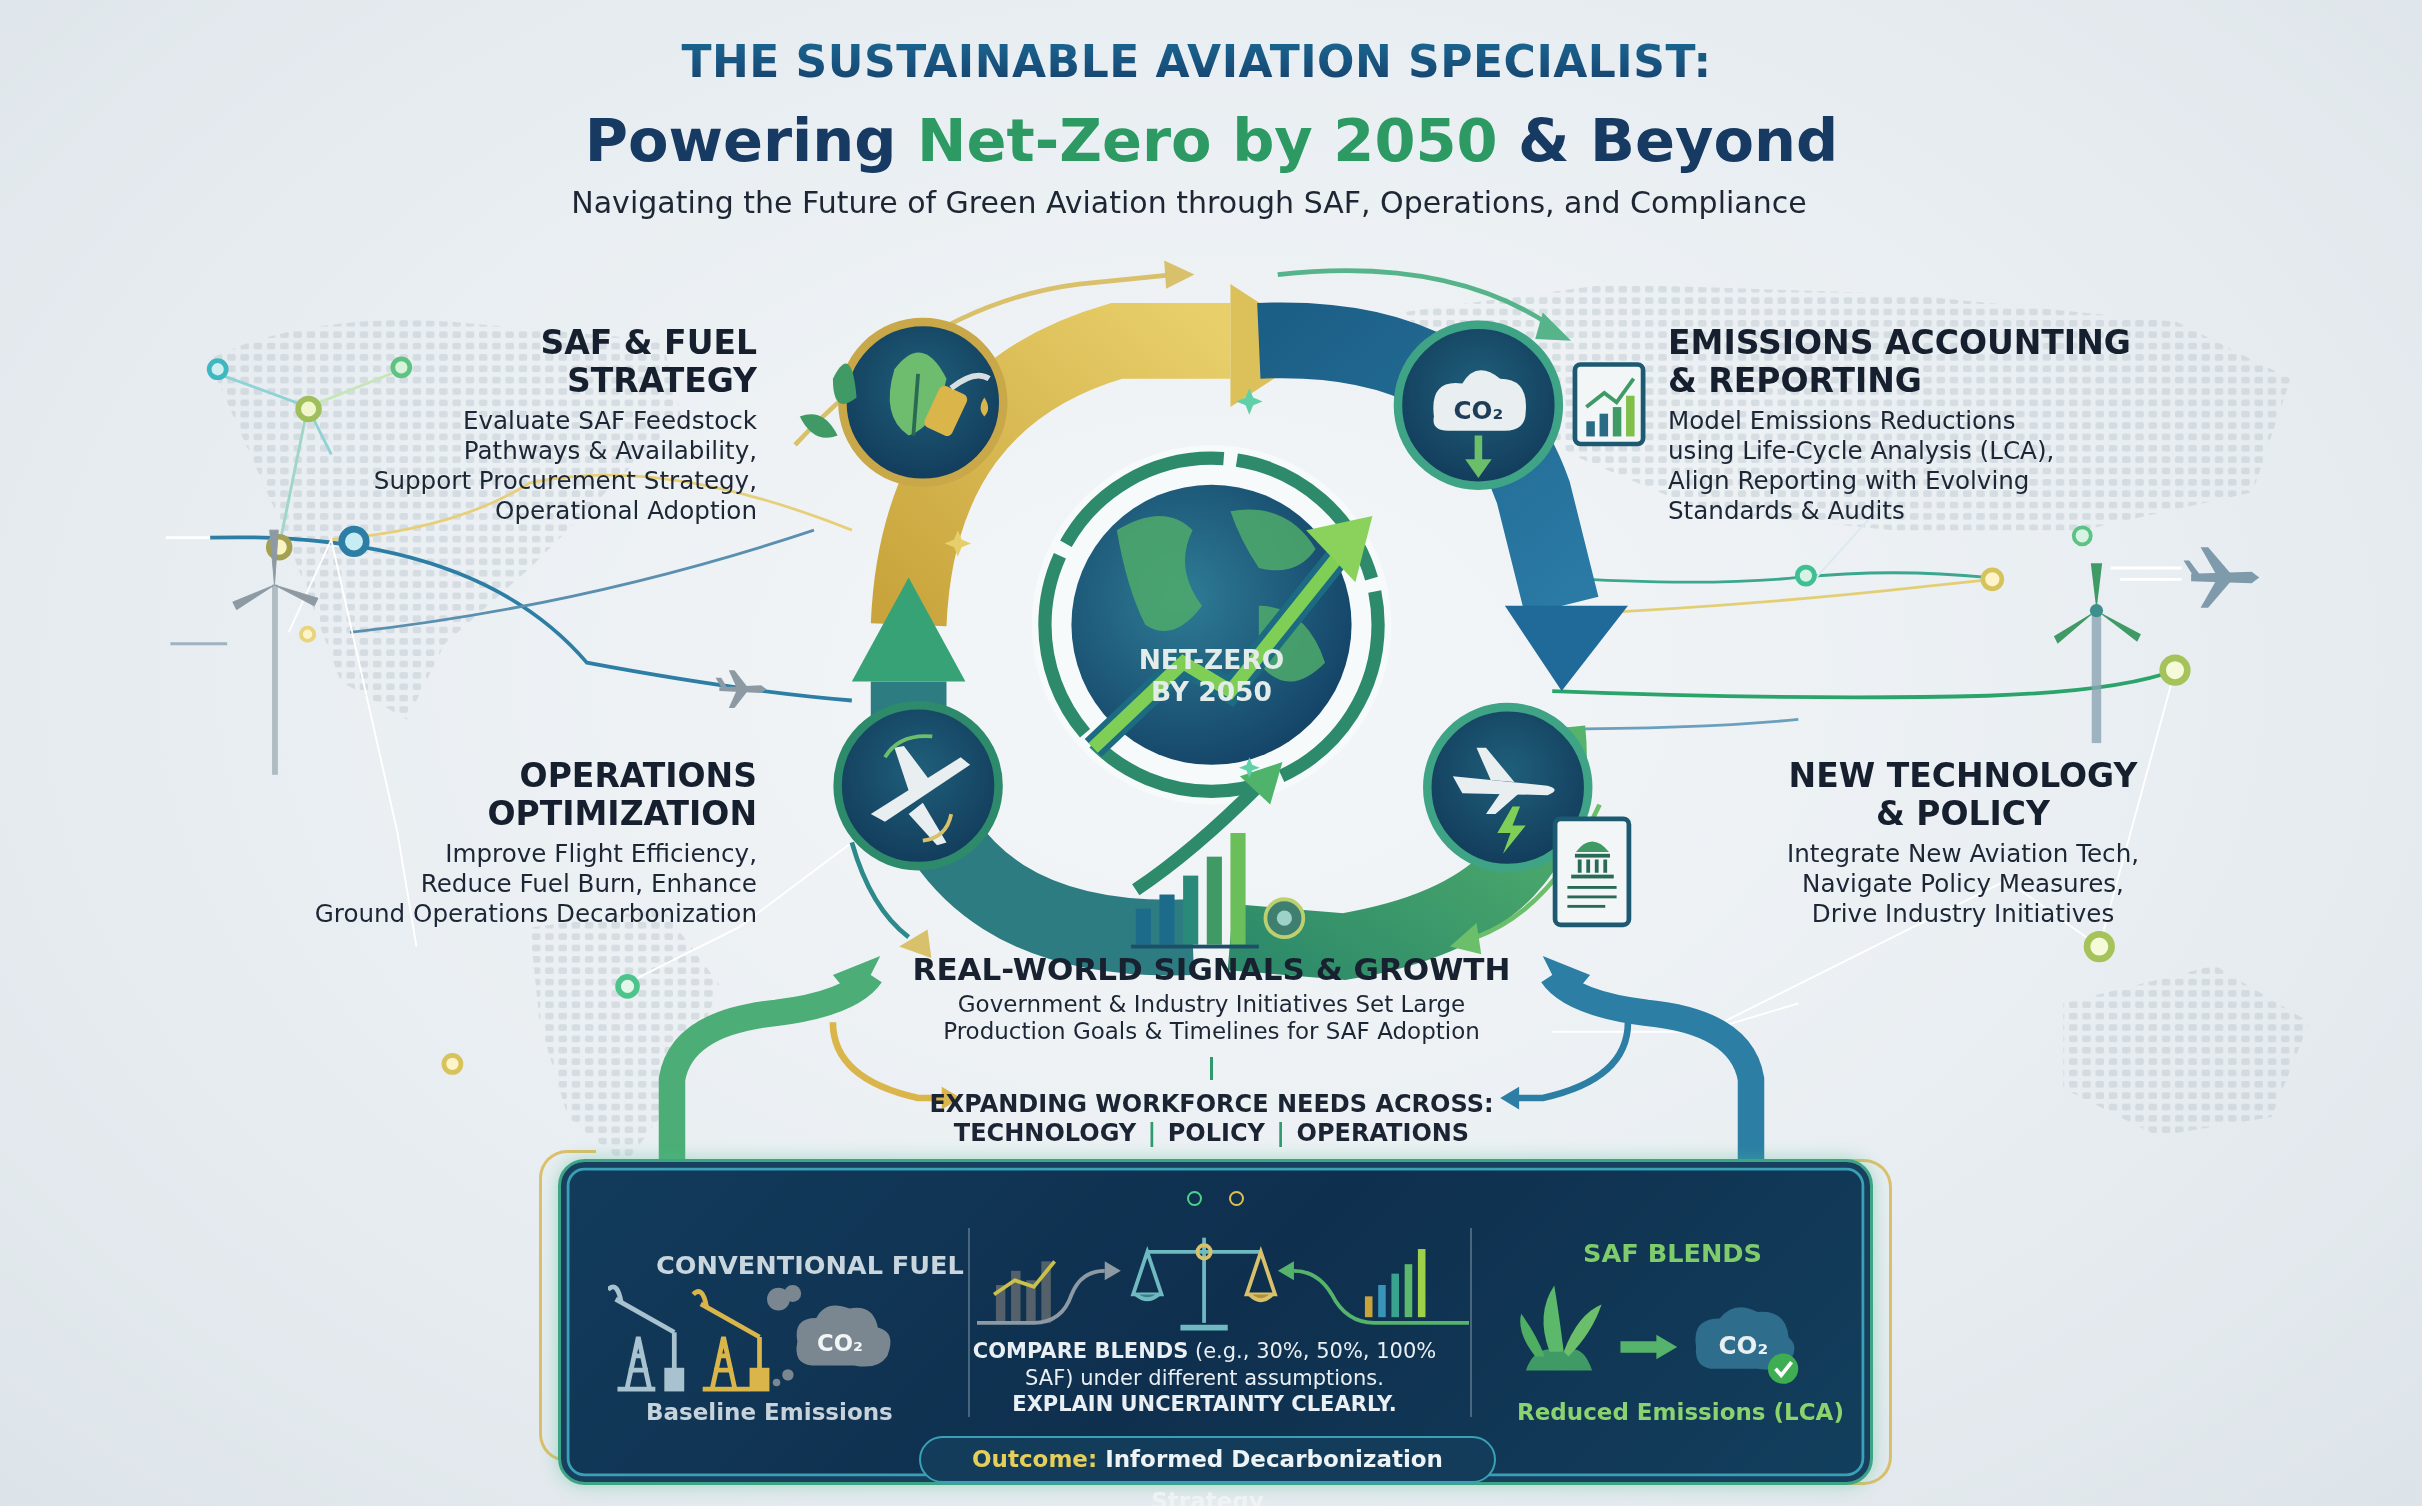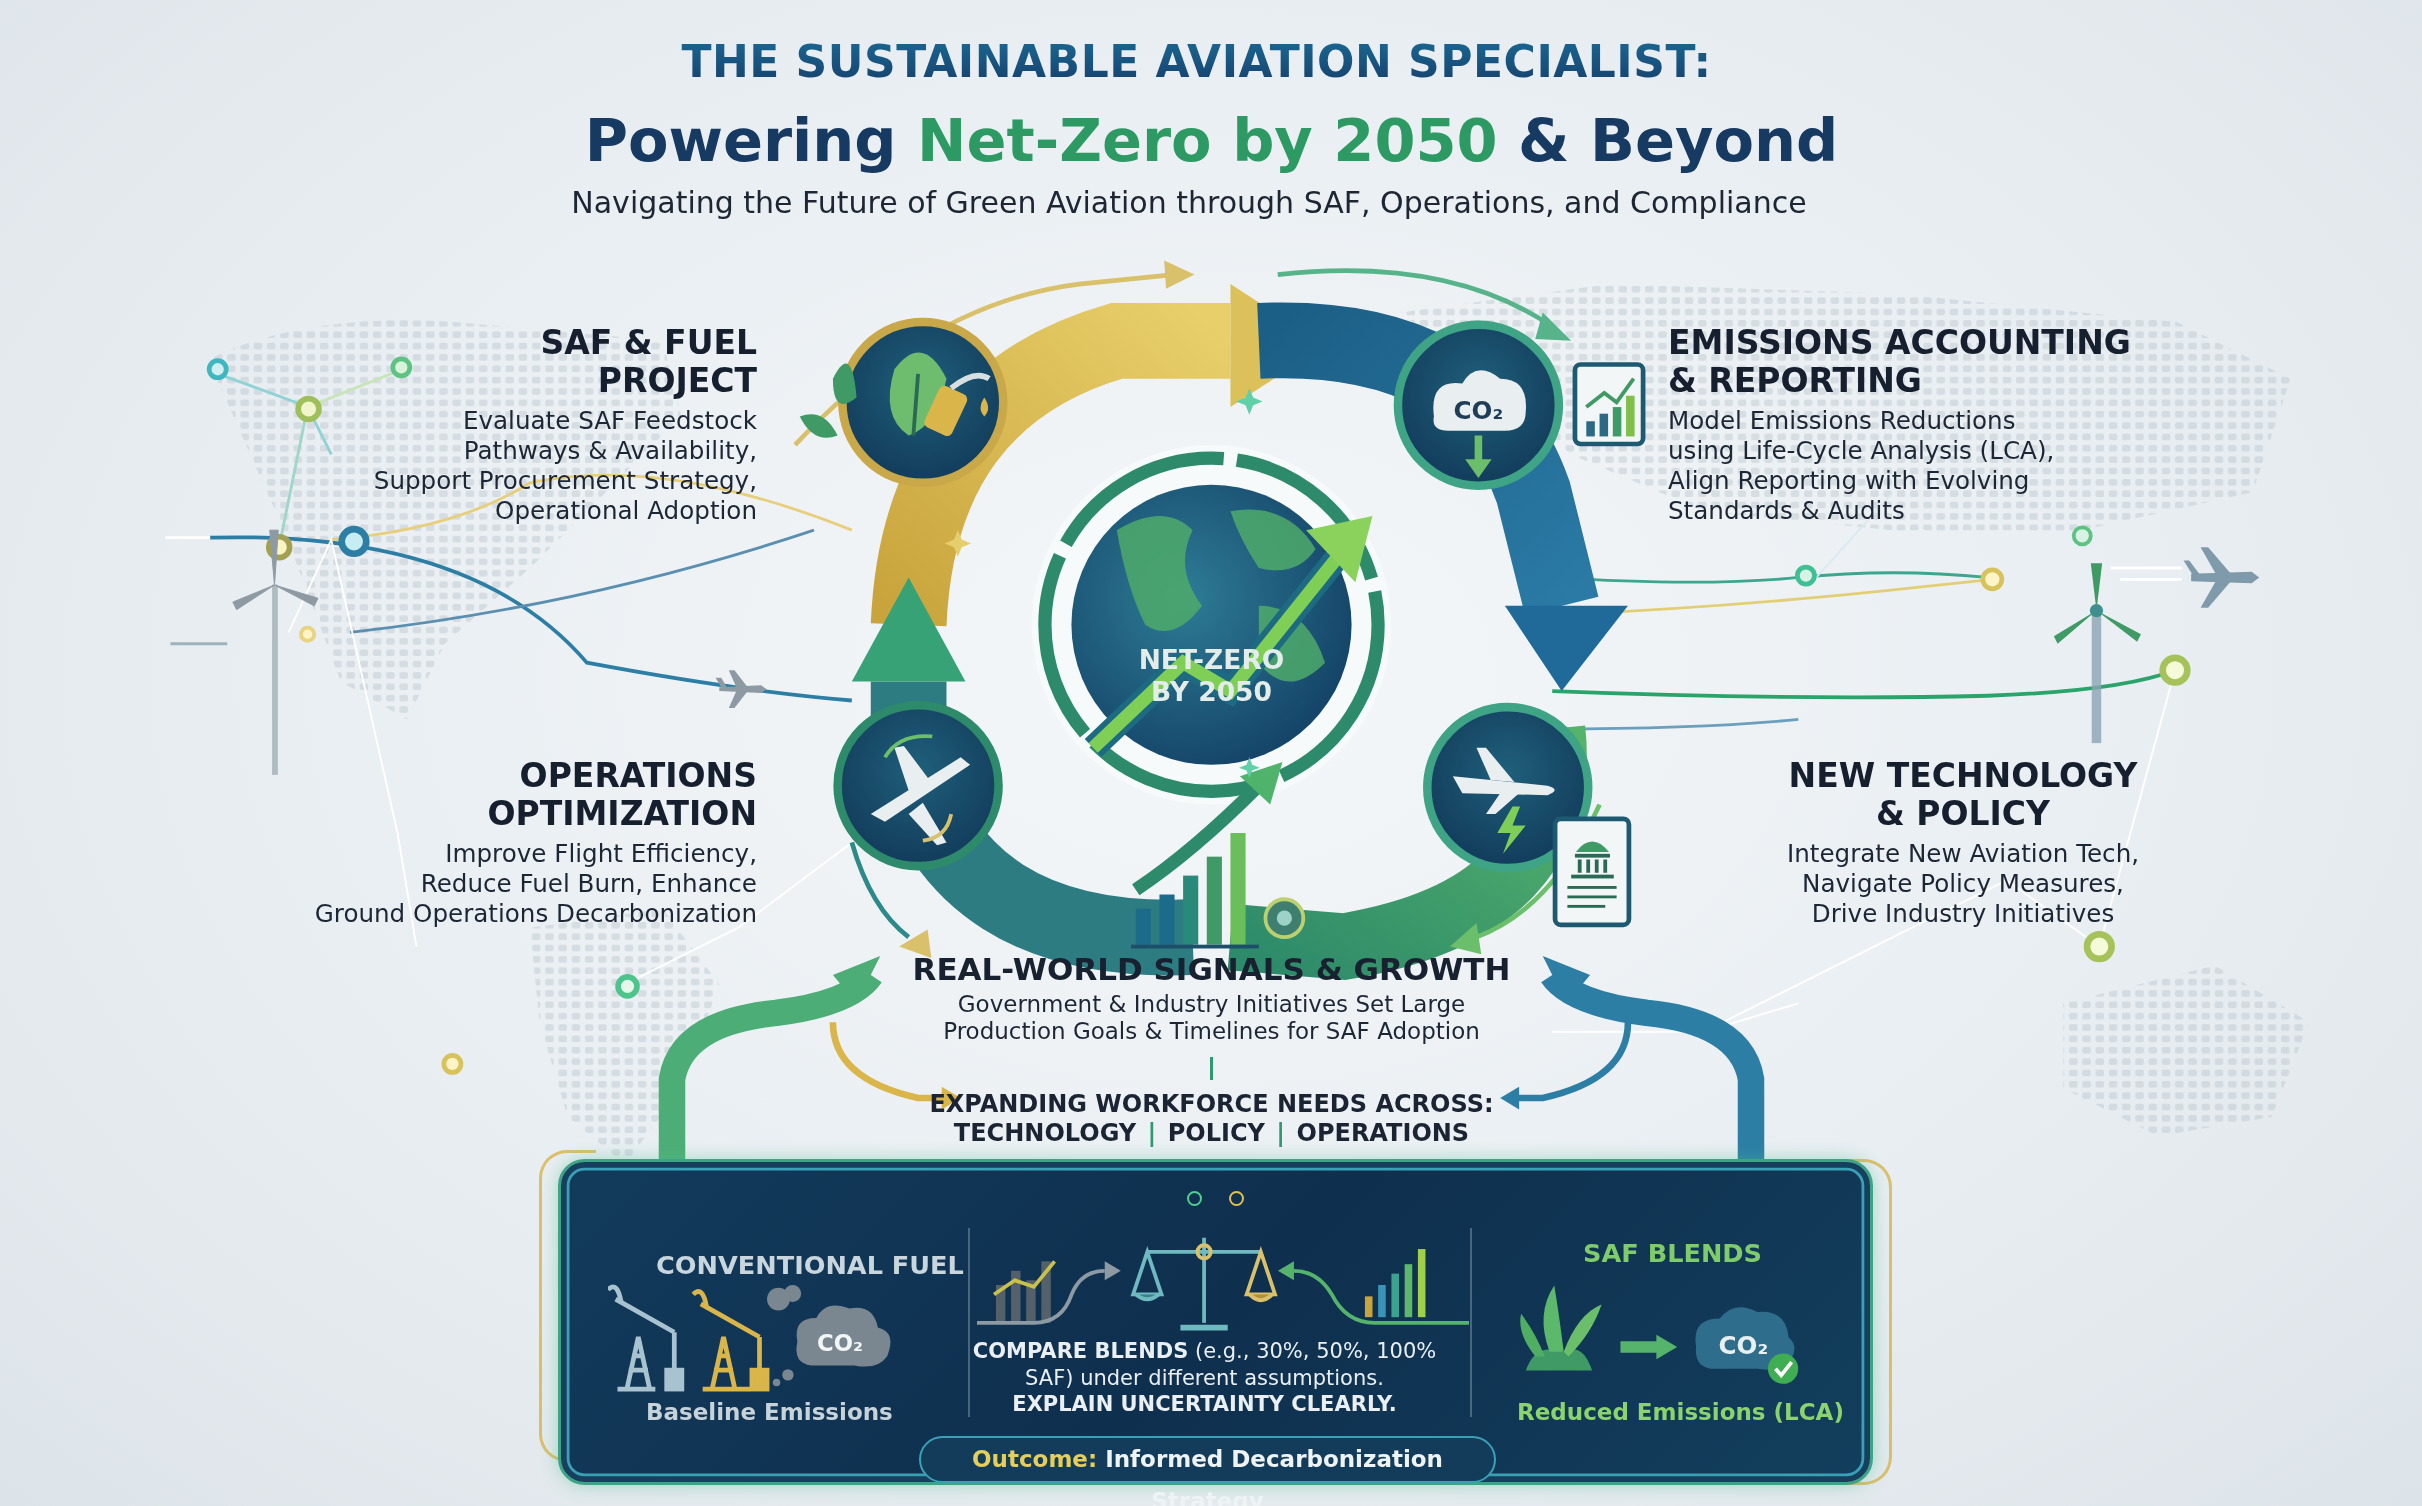--- a/index.html
+++ b/index.html
@@ -330,21 +330,21 @@
   </g>
 </svg>
 
 <div class="title1">THE SUSTAINABLE AVIATION SPECIALIST:</div>
 <div class="title2">
   <span>Powering </span><span class="hl">Net-Zero by 2050</span><span> &amp; Beyond</span>
 </div>
 <div class="subtitle">Navigating the Future of Green Aviation through SAF, Operations, and Compliance</div>
 
 <div class="block right-align" style="left:312px; top:324px; width:445px;">
-  <h3><span>SAF &amp; FUEL</span><br><span>PROJECT</span></h3>
+  <h3><span>SAF &amp; FUEL</span><br><span>STRATEGY</span></h3>
   <p>
     <span>Evaluate SAF Feedstock</span><br>
     <span>Pathways &amp; Availability,</span><br>
     <span>Support Procurement Strategy,</span><br>
     <span>Operational Adoption</span>
   </p>
 </div>
 
 <div class="block left-align" style="left:1668px; top:324px; width:492px;">
   <h3><span>EMISSIONS ACCOUNTING</span><br><span>&amp; REPORTING</span></h3>

